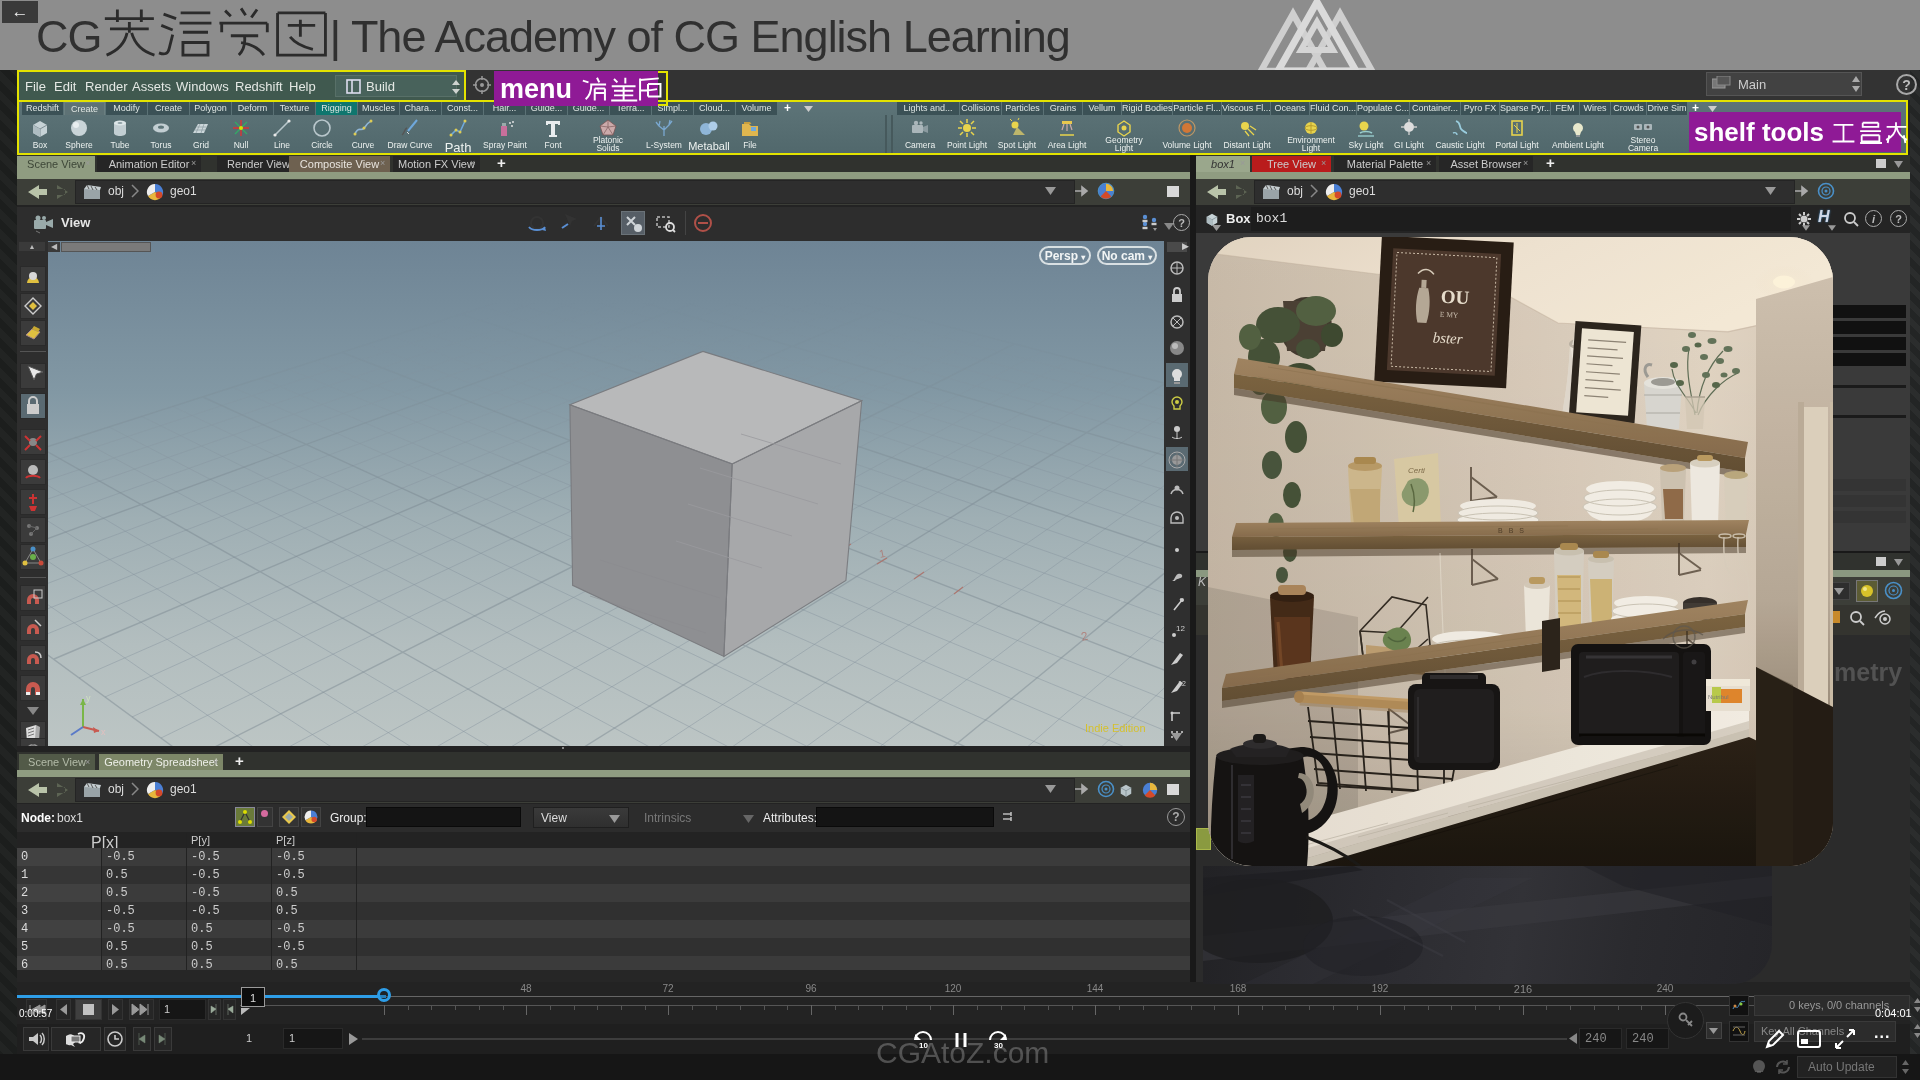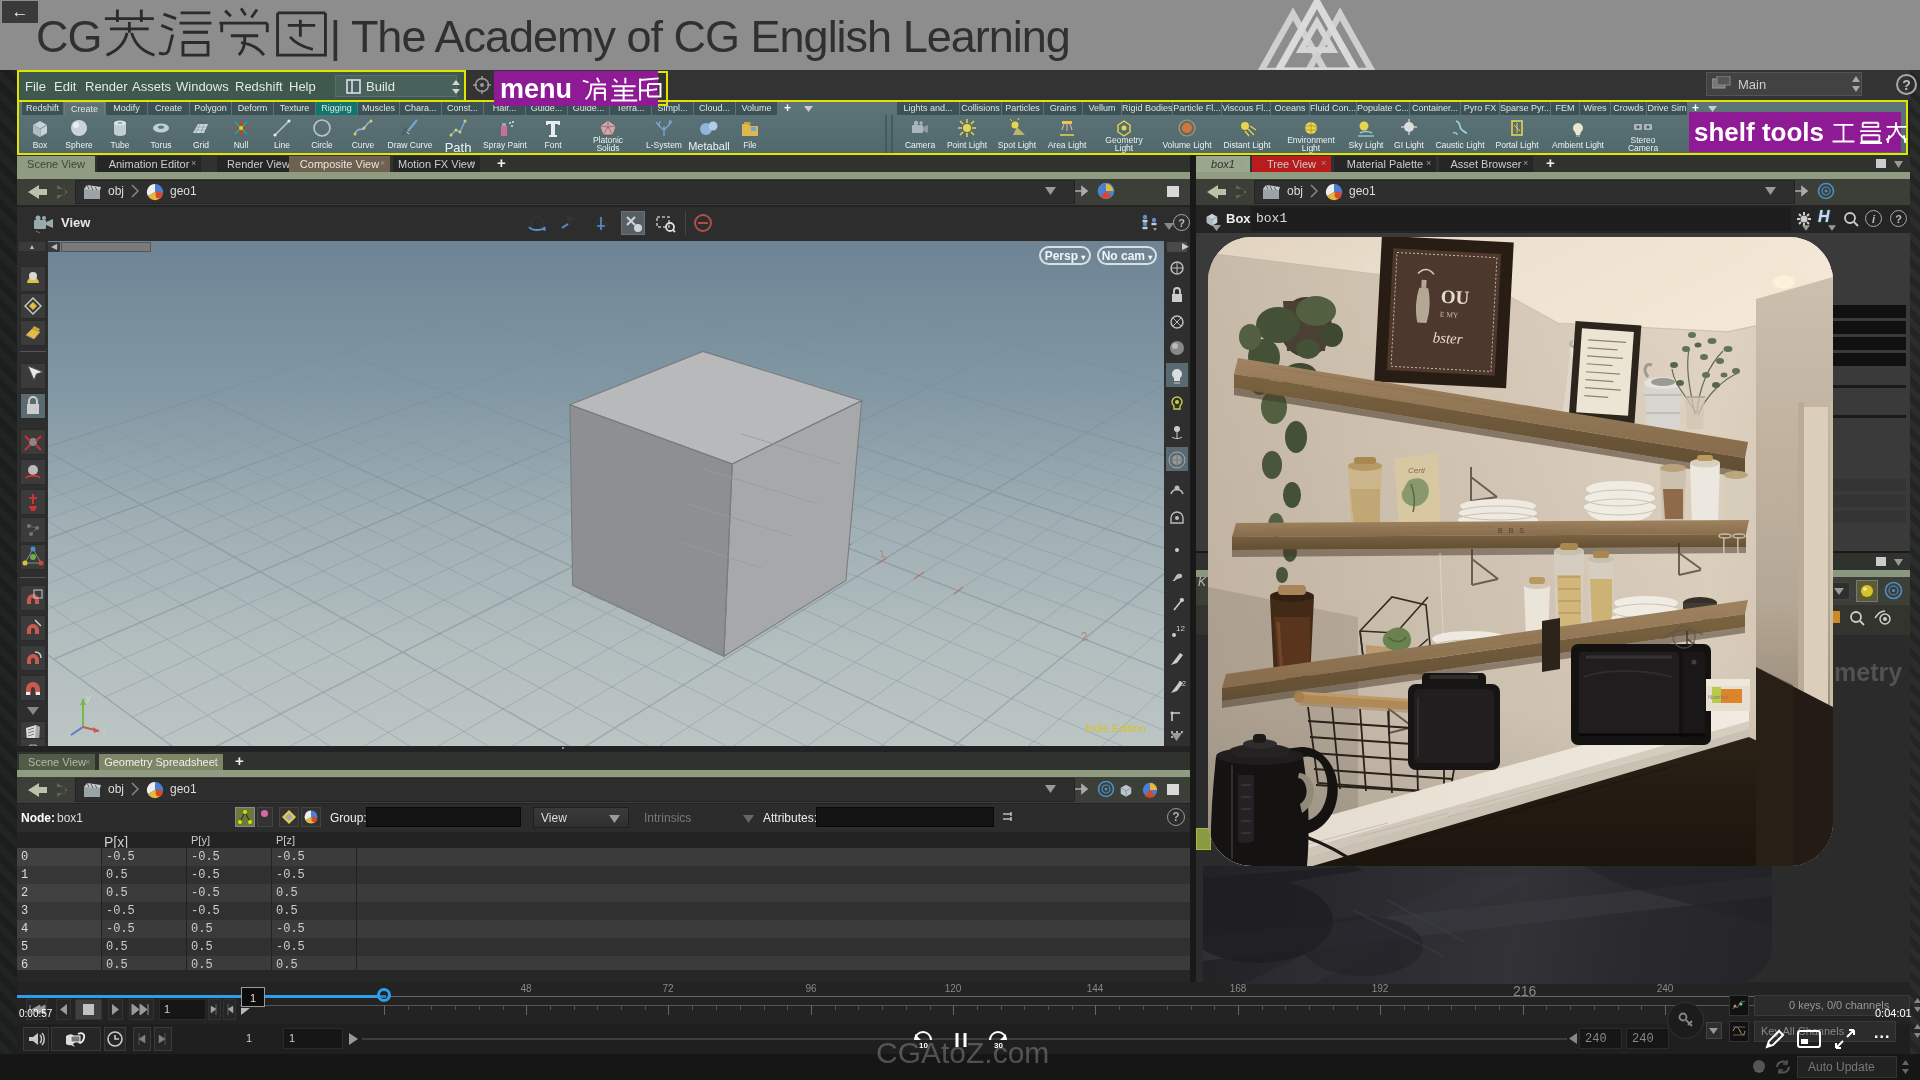--- a/index.html
+++ b/index.html
@@ -736,21 +736,21 @@
     </svg>
     <span class="abs txt" style="left:746px;top:7px;font-size:12px;color:#eee">Attributes:</span>
     <div class="abs" style="left:799px;top:3px;width:178px;height:20px;background:#141414;border:1px solid #0a0a0a"></div>
     <svg class="abs" style="left:984px;top:6px" width="14" height="14" viewBox="0 0 14 14">
       <path d="M2 4h8M2 9h8M10 2v4M10 7v4" stroke="#bbb" stroke-width="1.6"></path>
     </svg>
     <div class="abs" style="left:1150px;top:4px;width:18px;height:18px;border-radius:50%;border:1.5px solid #999;color:#aaa;font-size:12px;font-weight:bold;text-align:center;line-height:17px">?</div>
   </div>
 <div class="abs" id="table" style="left:17px;top:833px;width:1173px;height:137px;background:#2e2e2e;overflow:hidden">
     <div class="abs" style="left:0;top:0;width:1173px;height:15px;background:#232323"></div>
-    <span class="abs txt" style="left:87px;top:1px;font-size:14px;color:#ccc">P[x]</span>
+    <span class="abs txt" style="left:74px;top:1px;font-size:16px;color:#ccc">P[x]</span>
     <span class="abs txt" style="left:174px;top:1px;font-size:11px;color:#ccc">P[y]</span>
     <span class="abs txt" style="left:259px;top:1px;font-size:11px;color:#ccc">P[z]</span>
     <div class="abs" style="left:0;top:15px;width:1173px;height:18px;background:#3b3b3b"></div>
     <div class="abs" style="left:0;top:15px;width:84px;height:18px;background:#414141"></div>
     <span class="abs txt" style="left:4px;top:17px;font-size:12px;color:#ddd;font-family:'Liberation Mono',monospace">0</span>
     <span class="abs txt" style="left:89px;top:17px;font-size:12px;color:#ccc;font-family:'Liberation Mono',monospace">-0.5</span>
     <span class="abs txt" style="left:174px;top:17px;font-size:12px;color:#ccc;font-family:'Liberation Mono',monospace">-0.5</span>
     <span class="abs txt" style="left:259px;top:17px;font-size:12px;color:#ccc;font-family:'Liberation Mono',monospace">-0.5</span>
     <div class="abs" style="left:0;top:33px;width:1173px;height:18px;background:#303030"></div>
     <div class="abs" style="left:0;top:33px;width:84px;height:18px;background:#363636"></div>
@@ -929,21 +929,21 @@
 
 <div class="abs" id="timeline" style="left:17px;top:982px;width:1893px;height:42px;background:#232323">
     <div class="abs" style="left:223px;top:23px;width:1670px;height:1px;background:#555"></div>
     <span class="abs txt" style="left:499px;top:1px;font-size:10px;color:#888;width:20px;text-align:center">48</span>
     <span class="abs txt" style="left:641px;top:1px;font-size:10px;color:#888;width:20px;text-align:center">72</span>
     <span class="abs txt" style="left:784px;top:1px;font-size:10px;color:#888;width:20px;text-align:center">96</span>
     <span class="abs txt" style="left:926px;top:1px;font-size:10px;color:#888;width:20px;text-align:center">120</span>
     <span class="abs txt" style="left:1068px;top:1px;font-size:10px;color:#888;width:20px;text-align:center">144</span>
     <span class="abs txt" style="left:1211px;top:1px;font-size:10px;color:#888;width:20px;text-align:center">168</span>
     <span class="abs txt" style="left:1353px;top:1px;font-size:10px;color:#888;width:20px;text-align:center">192</span>
-    <span class="abs txt" style="left:1496px;top:1px;font-size:14px;color:#888;width:20px;">216</span>
+    <span class="abs txt" style="left:1496px;top:1px;font-size:11px;color:#888;width:20px;text-align:center">216</span>
     <span class="abs txt" style="left:1638px;top:1px;font-size:10px;color:#888;width:20px;text-align:center">240</span>
     <div class="abs" style="left:509px;top:23px;width:1px;height:10px;background:#666"></div>
     <div class="abs" style="left:651px;top:23px;width:1px;height:10px;background:#666"></div>
     <div class="abs" style="left:794px;top:23px;width:1px;height:10px;background:#666"></div>
     <div class="abs" style="left:936px;top:23px;width:1px;height:10px;background:#666"></div>
     <div class="abs" style="left:1078px;top:23px;width:1px;height:10px;background:#666"></div>
     <div class="abs" style="left:1221px;top:23px;width:1px;height:10px;background:#666"></div>
     <div class="abs" style="left:1363px;top:23px;width:1px;height:10px;background:#666"></div>
     <div class="abs" style="left:1506px;top:23px;width:1px;height:10px;background:#666"></div>
     <div class="abs" style="left:1648px;top:23px;width:1px;height:10px;background:#666"></div>

